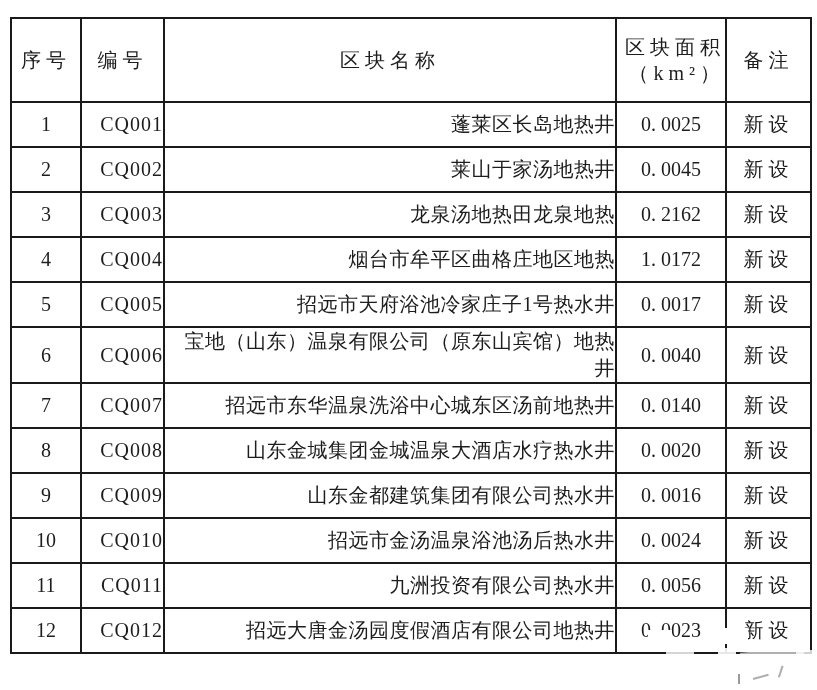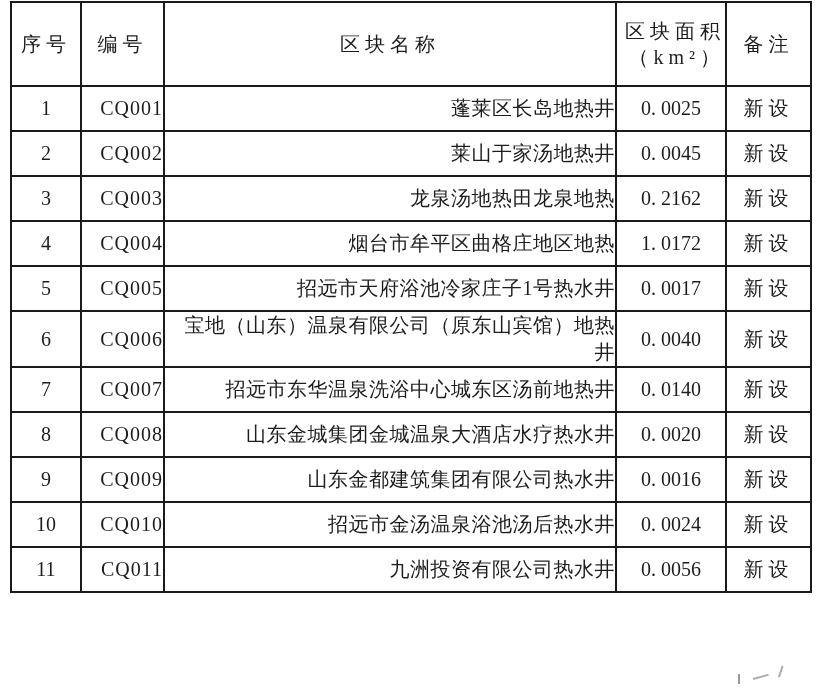--- a/index.html
+++ b/index.html
@@ -11,21 +11,21 @@
     height: 690px;
     background: #ffffff;
     position: relative;
     overflow: hidden;
     font-family: "Liberation Serif", "DejaVu Serif", serif;
     color: #1d1d1d;
   }
   .doc-table {
     position: absolute;
     left: 10px;
-    top: 1px;
+    top: 17px;
     width: 800px;
     border-collapse: collapse;
     table-layout: fixed;
   }
   .doc-table th, .doc-table td {
     border: 2px solid #1a1a1a;
     font-weight: normal;
     font-size: 20px;
     padding: 0;
     vertical-align: middle;
@@ -166,20 +166,27 @@
         <td class="cell-area">0. 0024</td>
         <td class="cell-remark">新设</td>
       </tr>
       <tr>
         <td class="cell-index">11</td>
         <td class="cell-code">CQ011</td>
         <td class="cell-name">九洲投资有限公司热水井</td>
         <td class="cell-area">0. 0056</td>
         <td class="cell-remark">新设</td>
       </tr>
+      <tr>
+        <td class="cell-index">12</td>
+        <td class="cell-code">CQ012</td>
+        <td class="cell-name">招远大唐金汤园度假酒店有限公司地热井</td>
+        <td class="cell-area">0. 0023</td>
+        <td class="cell-remark">新设</td>
+      </tr>
     </tbody>
 </table>
 
 <div class="wm wm-gap-a"></div>
 <div class="wm wm-gap-b"></div>
 <div class="wm wm-digits"></div>
 <div class="wm wm-vline"></div>
 <div class="wm wm-streak1"></div>
 <div class="wm wm-streak2"></div>
 <div class="wm wm-corner"></div>

